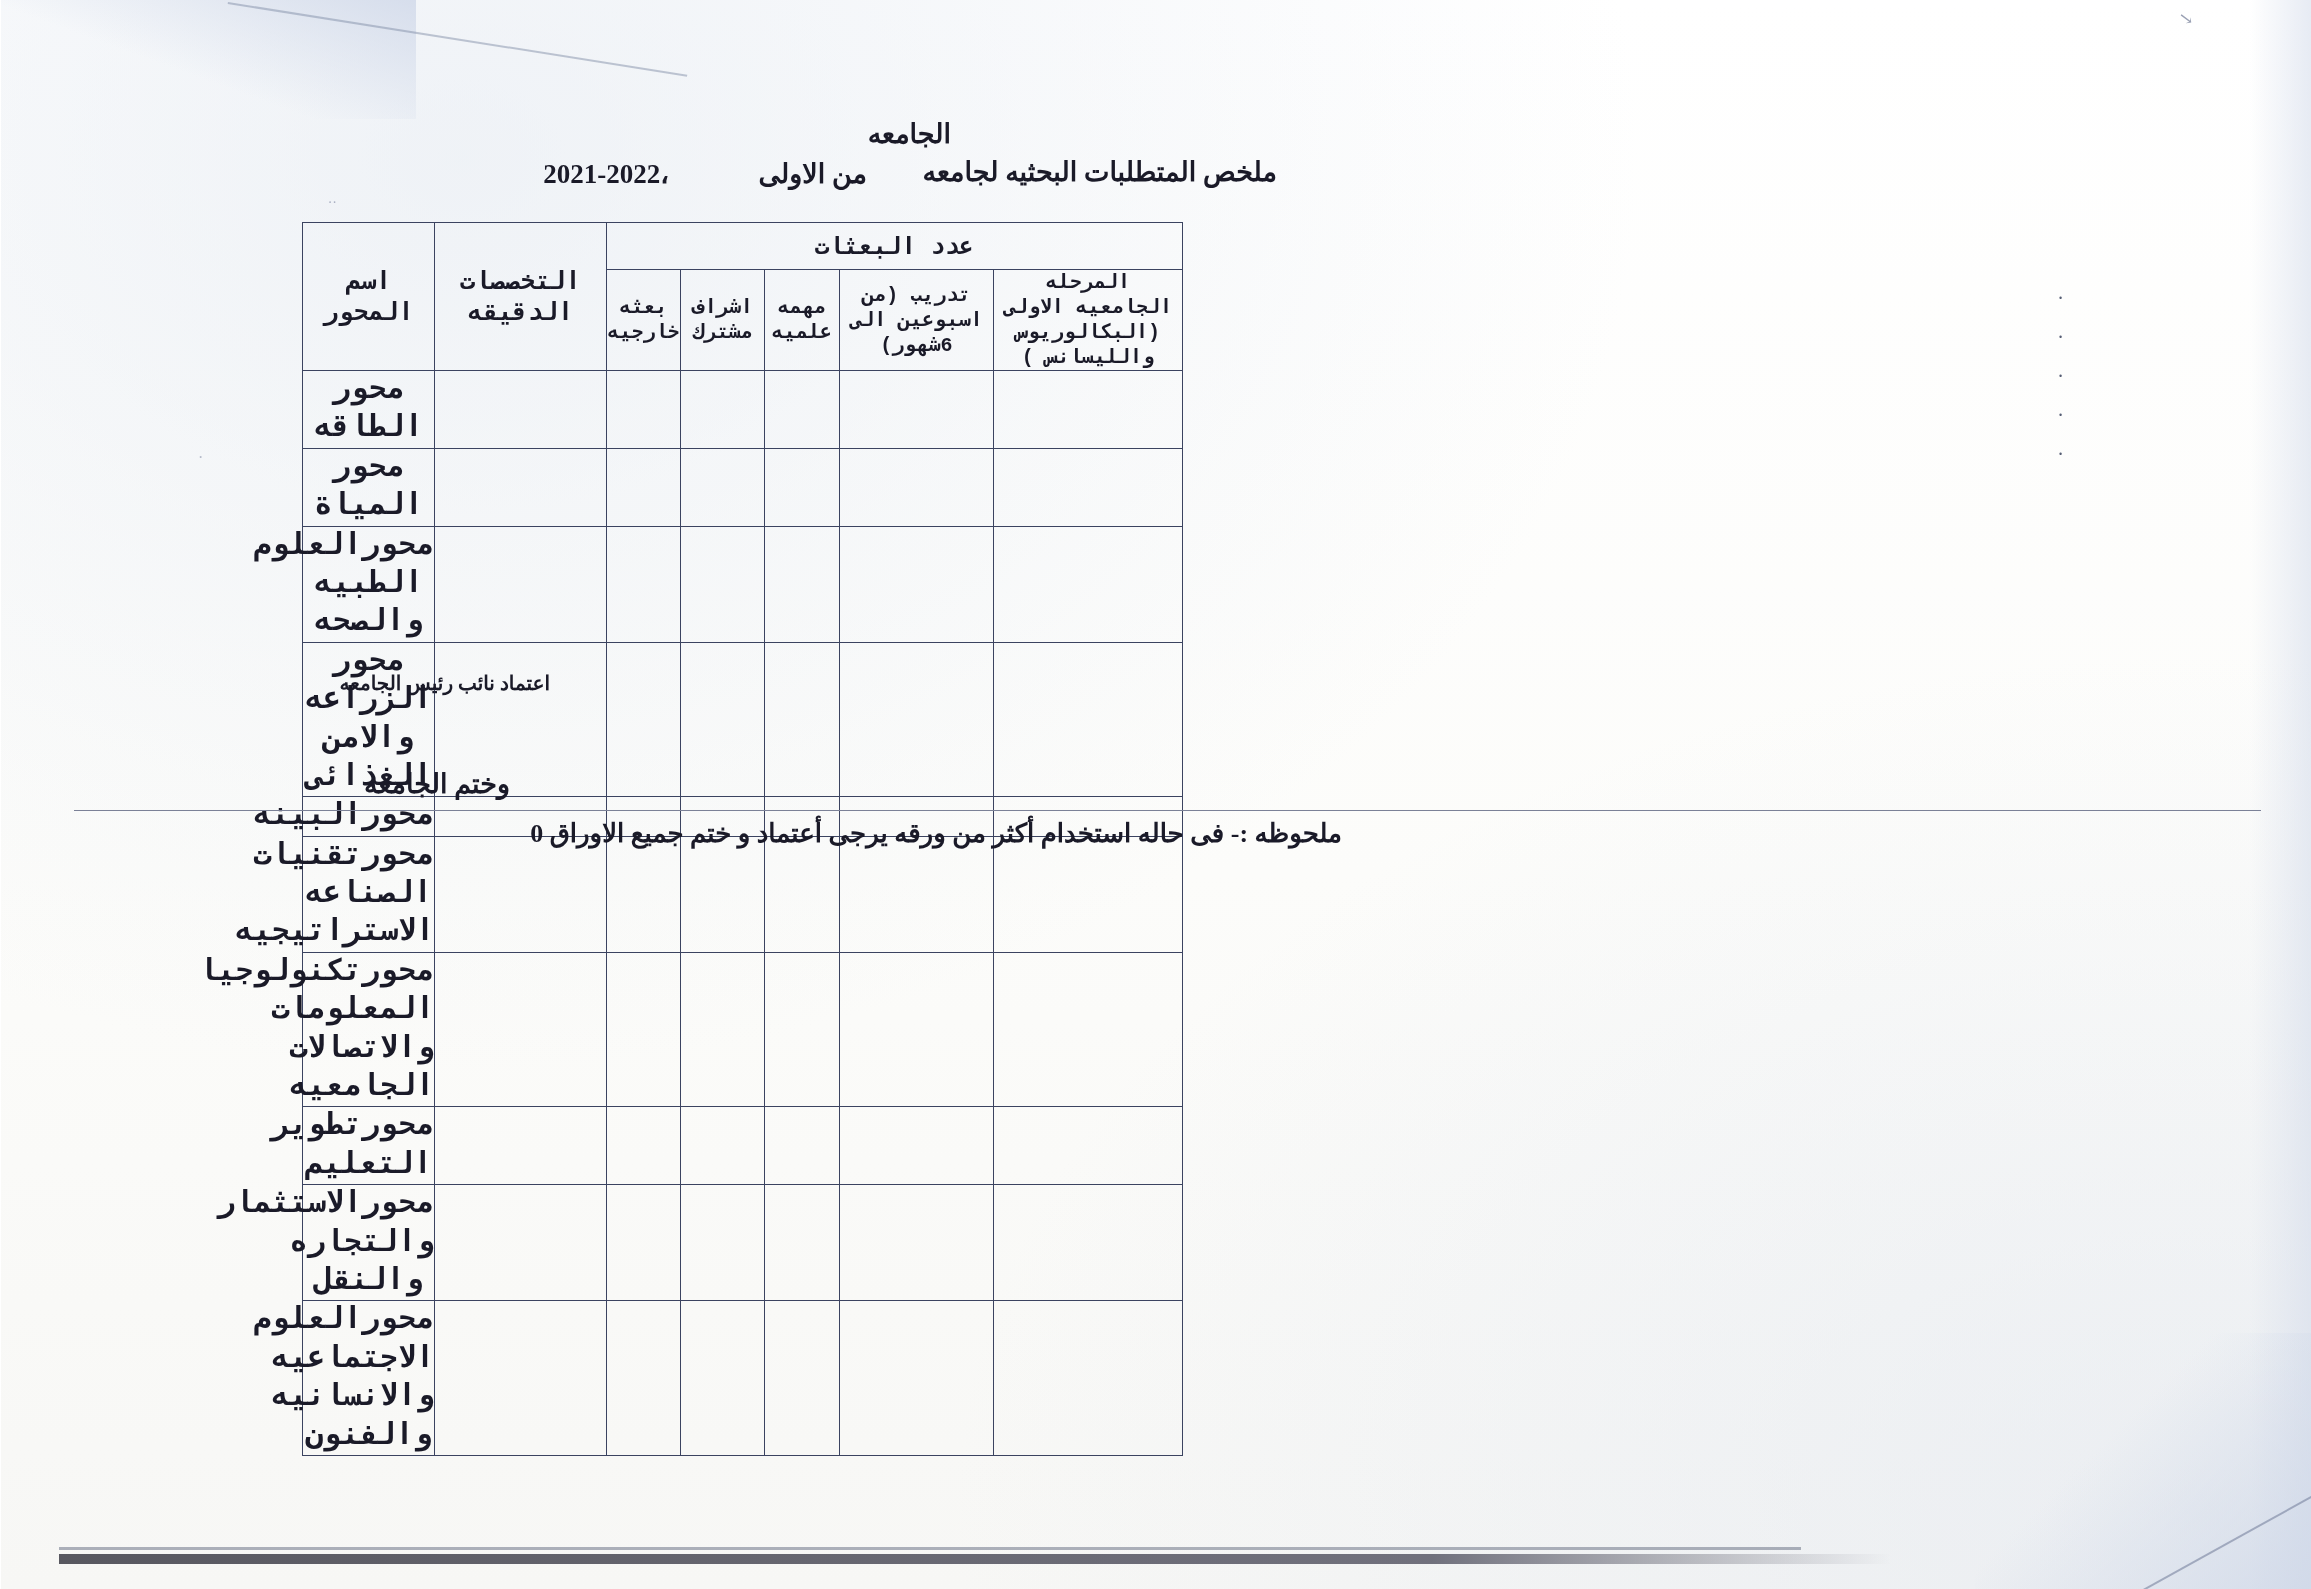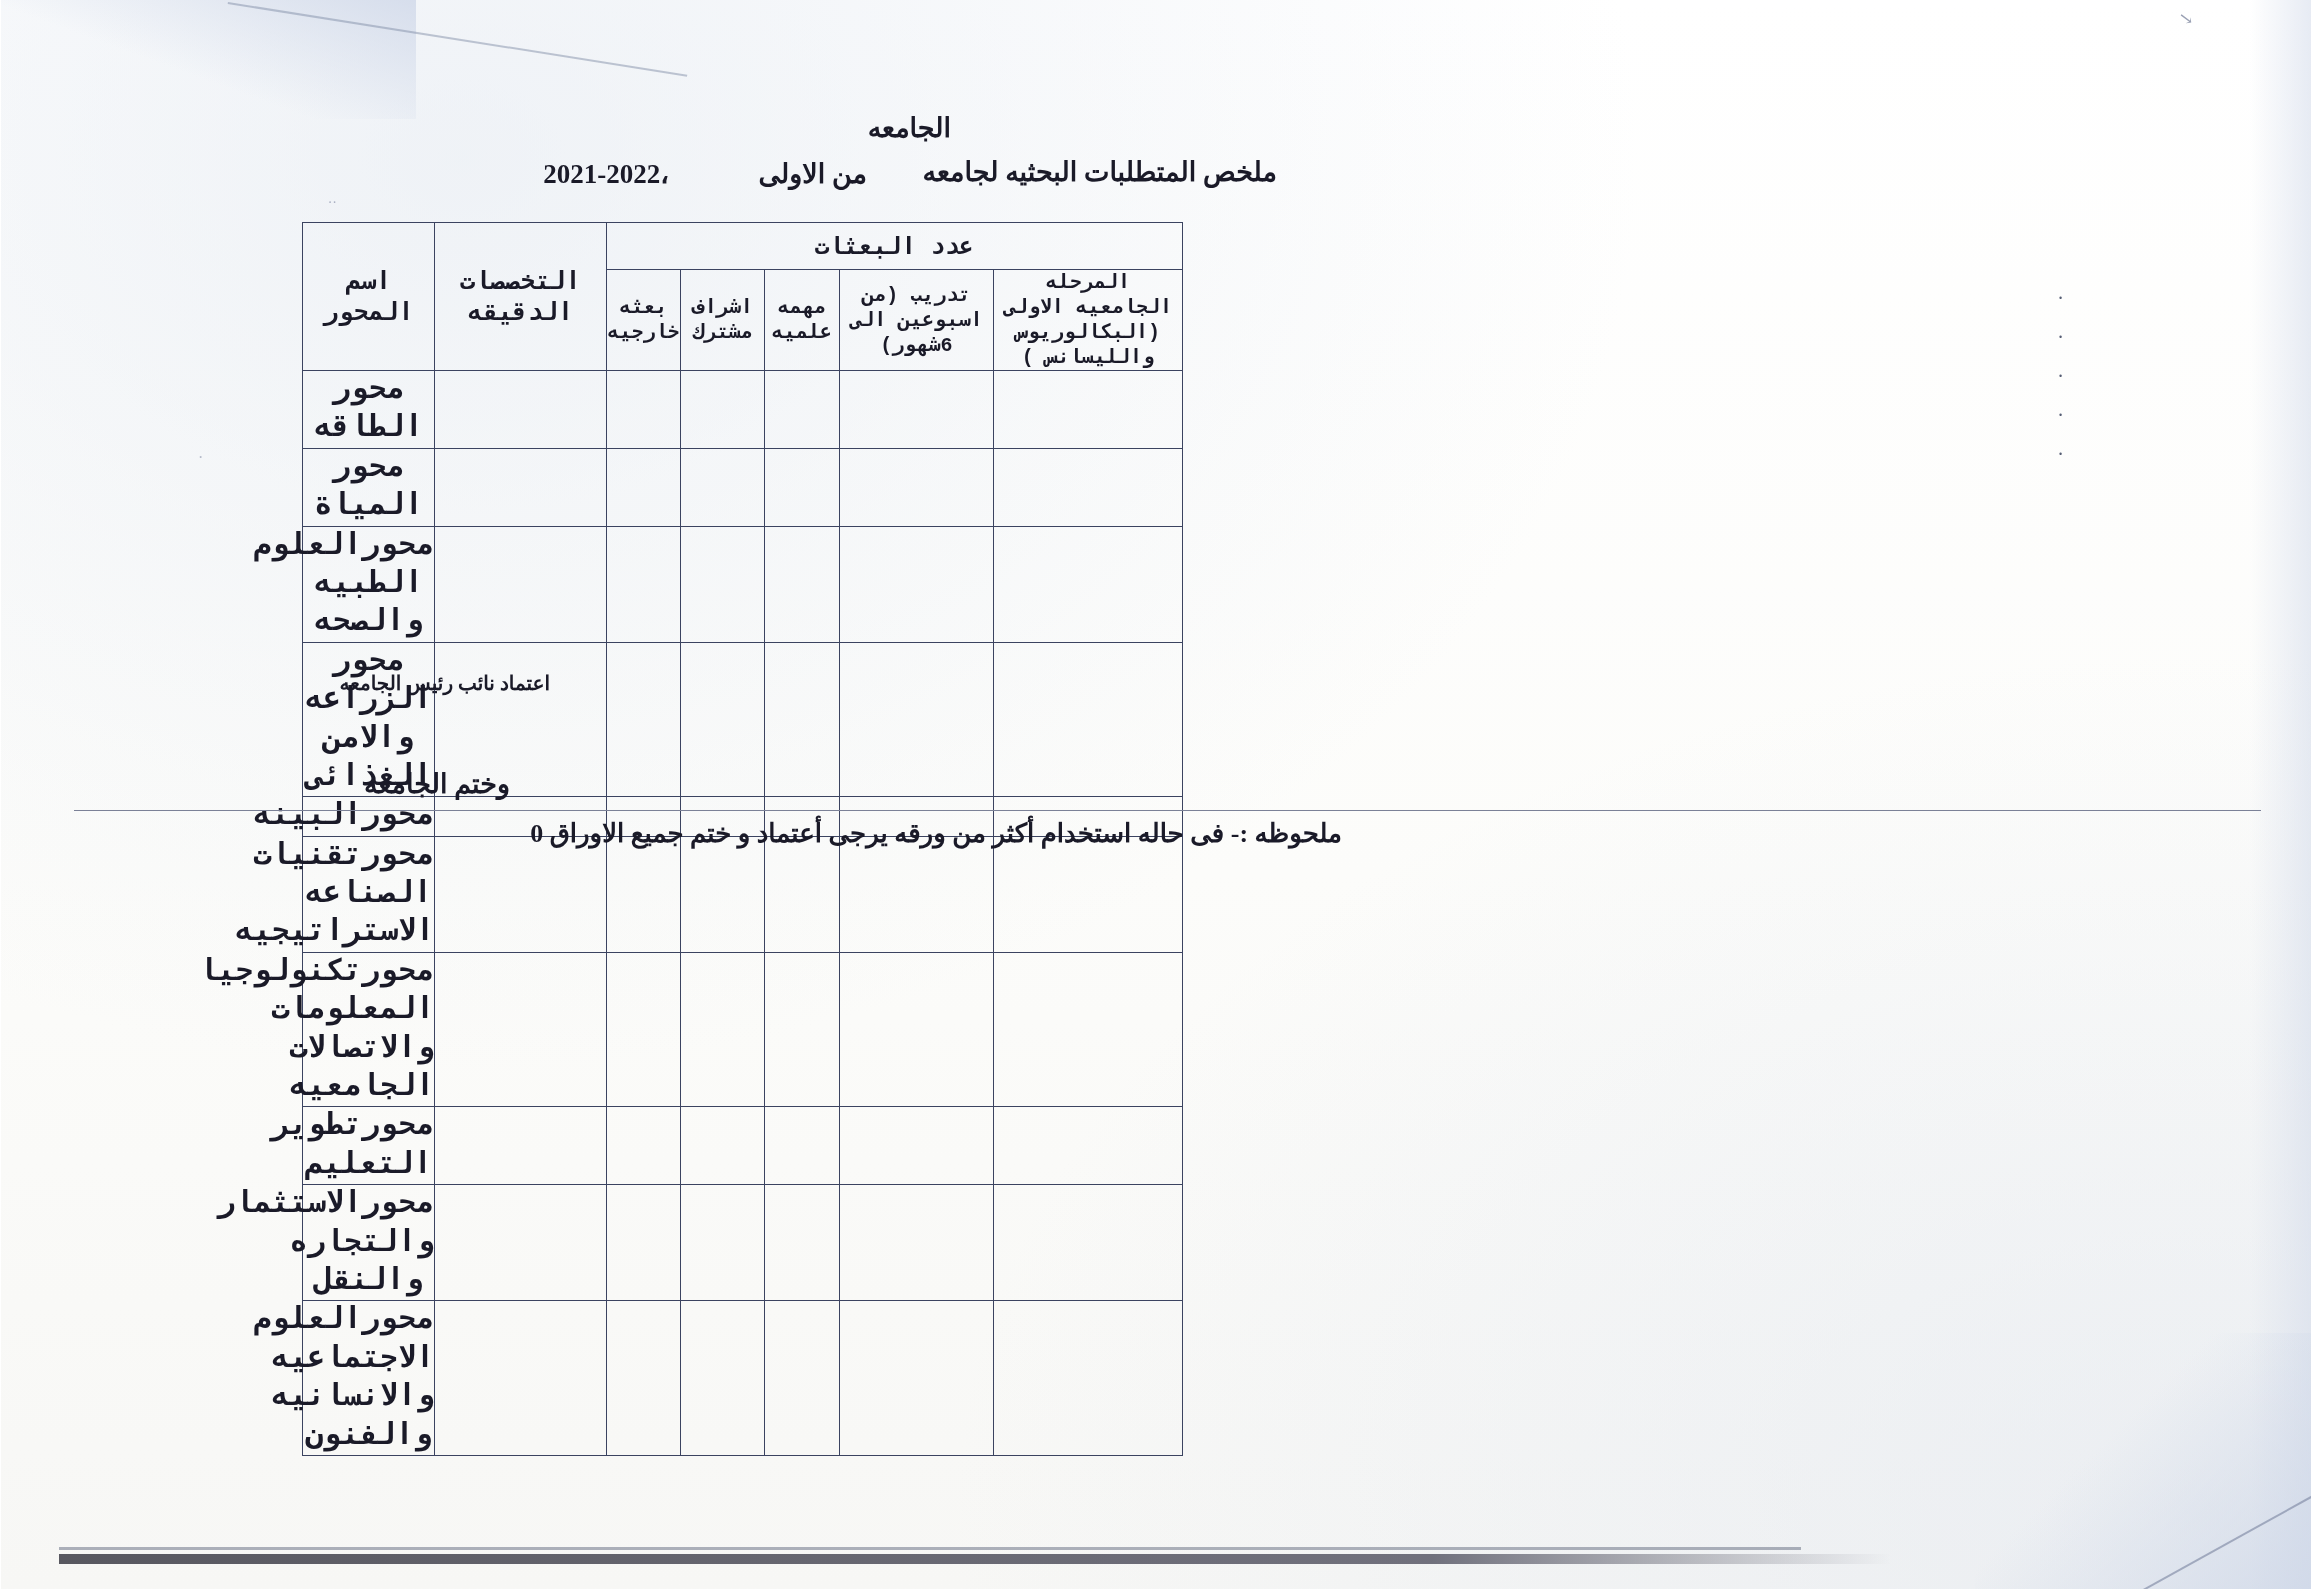--- a/index.html
+++ b/index.html
@@ -92,21 +92,21 @@
     right: 119px; top: 8px;
     font-size: 17px;
     color: #9aa1b4;
     transform: rotate(-8deg);
     pointer-events: none;
   }
 
   
   .hdr-university {
     position: absolute;
-    top: 112px;
+    top: 118px;
     right: 1361px;
     font-size: 27px;
     font-weight: 700;
     letter-spacing: 0.3px;
     margin-left: 6px;
   }
   .hdr-line {
     position: absolute;
     top: 156px;
     right: 1035px;

